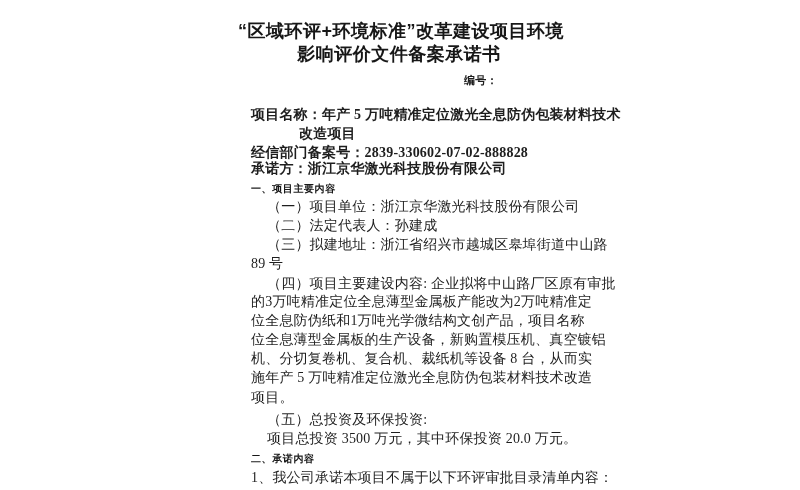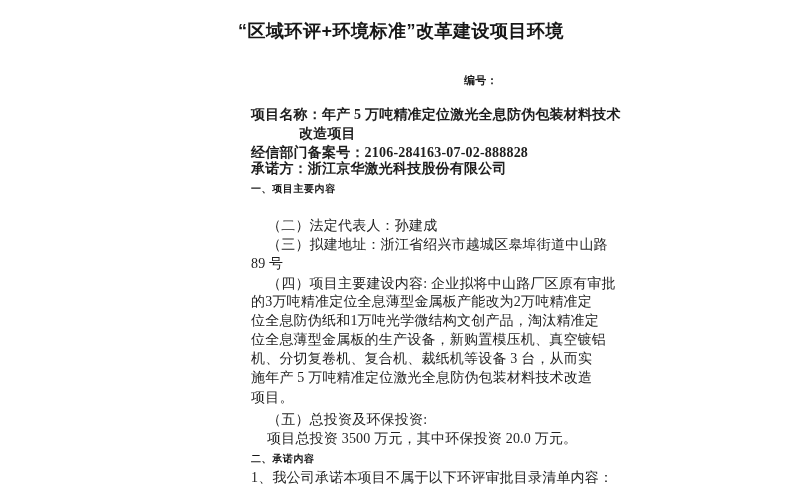--- a/index.html
+++ b/index.html
@@ -51,39 +51,41 @@
   .meta { font-weight: 600; }
   .serial { font-weight: 600; font-size: 11px; }
 </style>
 </head>
 <body>
 
 <div class="page">
 
   <div class="title-wrap">
     <div class="title-line">“区域环评+环境标准”改革建设项目环境</div>
+    <div class="title-line">影响评价文件备案承诺书</div>
   </div>
 
   <div class="ln x-serial serial" style="top:72px">编号：</div>
 
   <div class="ln x-base meta" style="top:106px">项目名称：年产 5 万吨精准定位激光全息防伪包装材料技术</div>
   <div class="ln x-hang meta" style="top:125px">改造项目</div>
-  <div class="ln x-base meta" style="top:144px">经信部门备案号：2106-284163-07-02-888828</div>
+  <div class="ln x-base meta" style="top:144px">经信部门备案号：2839-330602-07-02-888828</div>
   <div class="ln x-base meta" style="top:160px">承诺方：浙江京华激光科技股份有限公司</div>
 
   <div class="ln x-base heading" style="top:180px">一、项目主要内容</div>
 
+  <div class="ln x-sub" style="top:198px">（一）项目单位：浙江京华激光科技股份有限公司</div>
   <div class="ln x-sub" style="top:217px">（二）法定代表人：孙建成</div>
   <div class="ln x-sub" style="top:236px">（三）拟建地址：浙江省绍兴市越城区皋埠街道中山路</div>
   <div class="ln x-base" style="top:255px">89 号</div>
   <div class="ln x-sub" style="top:275px">（四）项目主要建设内容: 企业拟将中山路厂区原有审批</div>
   <div class="ln x-base" style="top:293px">的3万吨精准定位全息薄型金属板产能改为2万吨精准定</div>
-  <div class="ln x-base" style="top:312px">位全息防伪纸和1万吨光学微结构文创产品，淘汰精准定</div>
+  <div class="ln x-base" style="top:312px">位全息防伪纸和1万吨光学微结构文创产品，项目名称</div>
   <div class="ln x-base" style="top:331px">位全息薄型金属板的生产设备，新购置模压机、真空镀铝</div>
-  <div class="ln x-base" style="top:350px">机、分切复卷机、复合机、裁纸机等设备 3 台，从而实</div>
+  <div class="ln x-base" style="top:350px">机、分切复卷机、复合机、裁纸机等设备 8 台，从而实</div>
   <div class="ln x-base" style="top:369px">施年产 5 万吨精准定位激光全息防伪包装材料技术改造</div>
   <div class="ln x-base" style="top:389px">项目。</div>
   <div class="ln x-sub" style="top:411px">（五）总投资及环保投资:</div>
   <div class="ln x-sub" style="top:430px">项目总投资 3500 万元，其中环保投资 20.0 万元。</div>
 
   <div class="ln x-base heading" style="top:450px">二、承诺内容</div>
   <div class="ln x-base" style="top:469px">1、我公司承诺本项目不属于以下环评审批目录清单内容：</div>
 
 </div>
 

